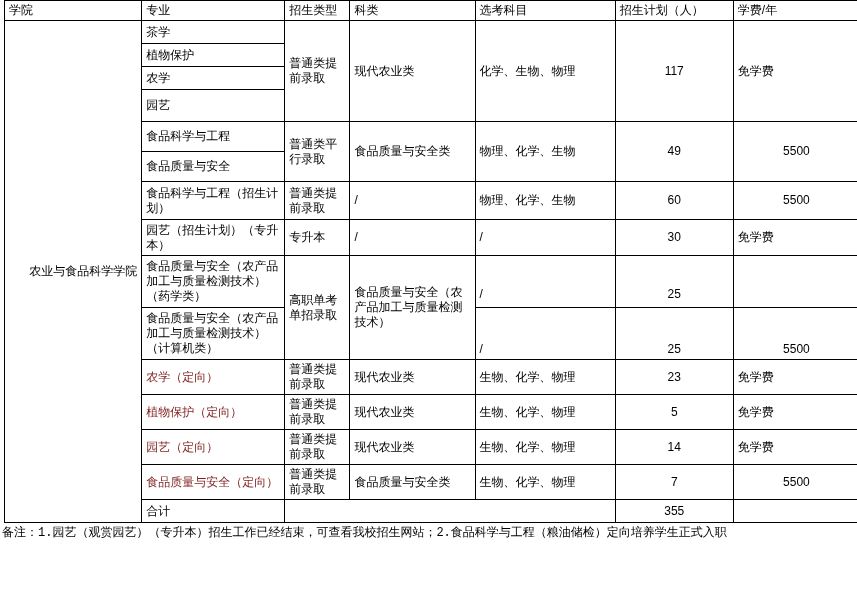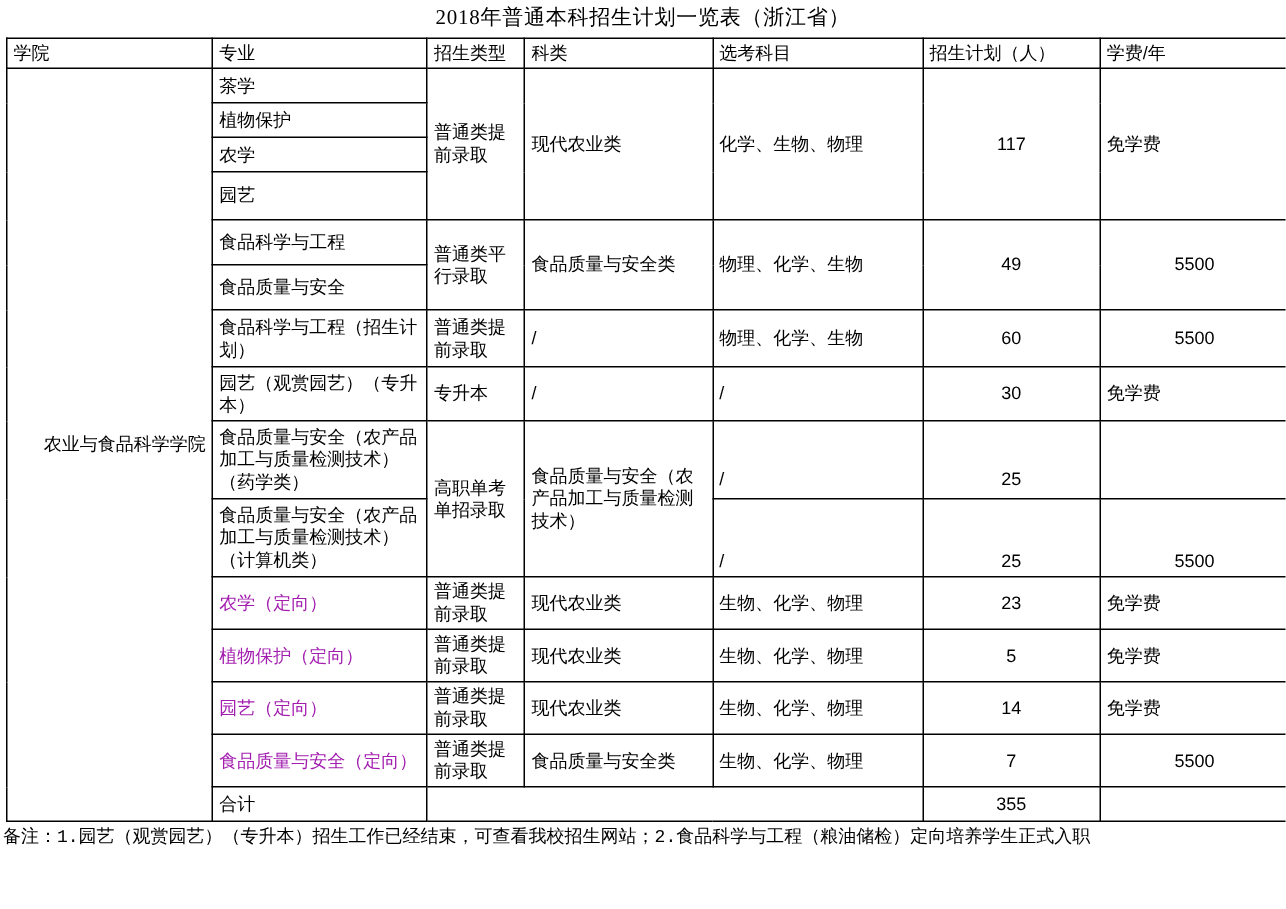--- a/index.html
+++ b/index.html
@@ -45,21 +45,21 @@
   .col-college { width: 137px; }
   .col-major   { width: 143px; }
   .col-type    { width: 65px; }
   .col-cat     { width: 125px; }
   .col-subj    { width: 140px; }
   .col-plan    { width: 118px; }
   .col-fee     { width: 126px; }
 
   .num { text-align: center; }
   .center { text-align: center; }
-  .red { color: #a21caf; }
+  .red { color: #7f1d1d; }
   .cell-top { vertical-align: top; }
 
   .college-cell {
     vertical-align: bottom;
     text-align: right;
     padding-bottom: 2px;
   }
   .note {
     font-size: 12px;
     line-height: 17px;
@@ -67,21 +67,20 @@
     font-family: Liberation Mono, monospace;
   }
   .note div { white-space: pre-wrap; }
   .h-row td { height: 18px; }
 </style>
 </head>
 <body>
 
 <div class="page">
 
-  <div class="doc-title">2018年普通本科招生计划一览表（浙江省）</div>
 
   <table class="plan">
     <colgroup>
       <col class="col-college">
       <col class="col-major">
       <col class="col-type">
       <col class="col-cat">
       <col class="col-subj">
       <col class="col-plan">
       <col class="col-fee">
@@ -132,21 +131,21 @@
       <tr style="height:38px">
         <td>食品科学与工程（招生计划）</td>
         <td>普通类提前录取</td>
         <td>/</td>
         <td>物理、化学、生物</td>
         <td class="num">60</td>
         <td class="num">5500</td>
       </tr>
 
       <tr style="height:36px">
-        <td>园艺（观赏园艺）（专升本）</td>
+        <td>园艺（招生计划）（专升本）</td>
         <td>专升本</td>
         <td>/</td>
         <td>/</td>
         <td class="num">30</td>
         <td>免学费</td>
       </tr>
 
       <tr style="height:52px">
         <td class="cell-top">食品质量与安全（农产品加工与质量检测技术）（药学类）</td>
         <td rowspan="2">高职单考单招录取</td>

